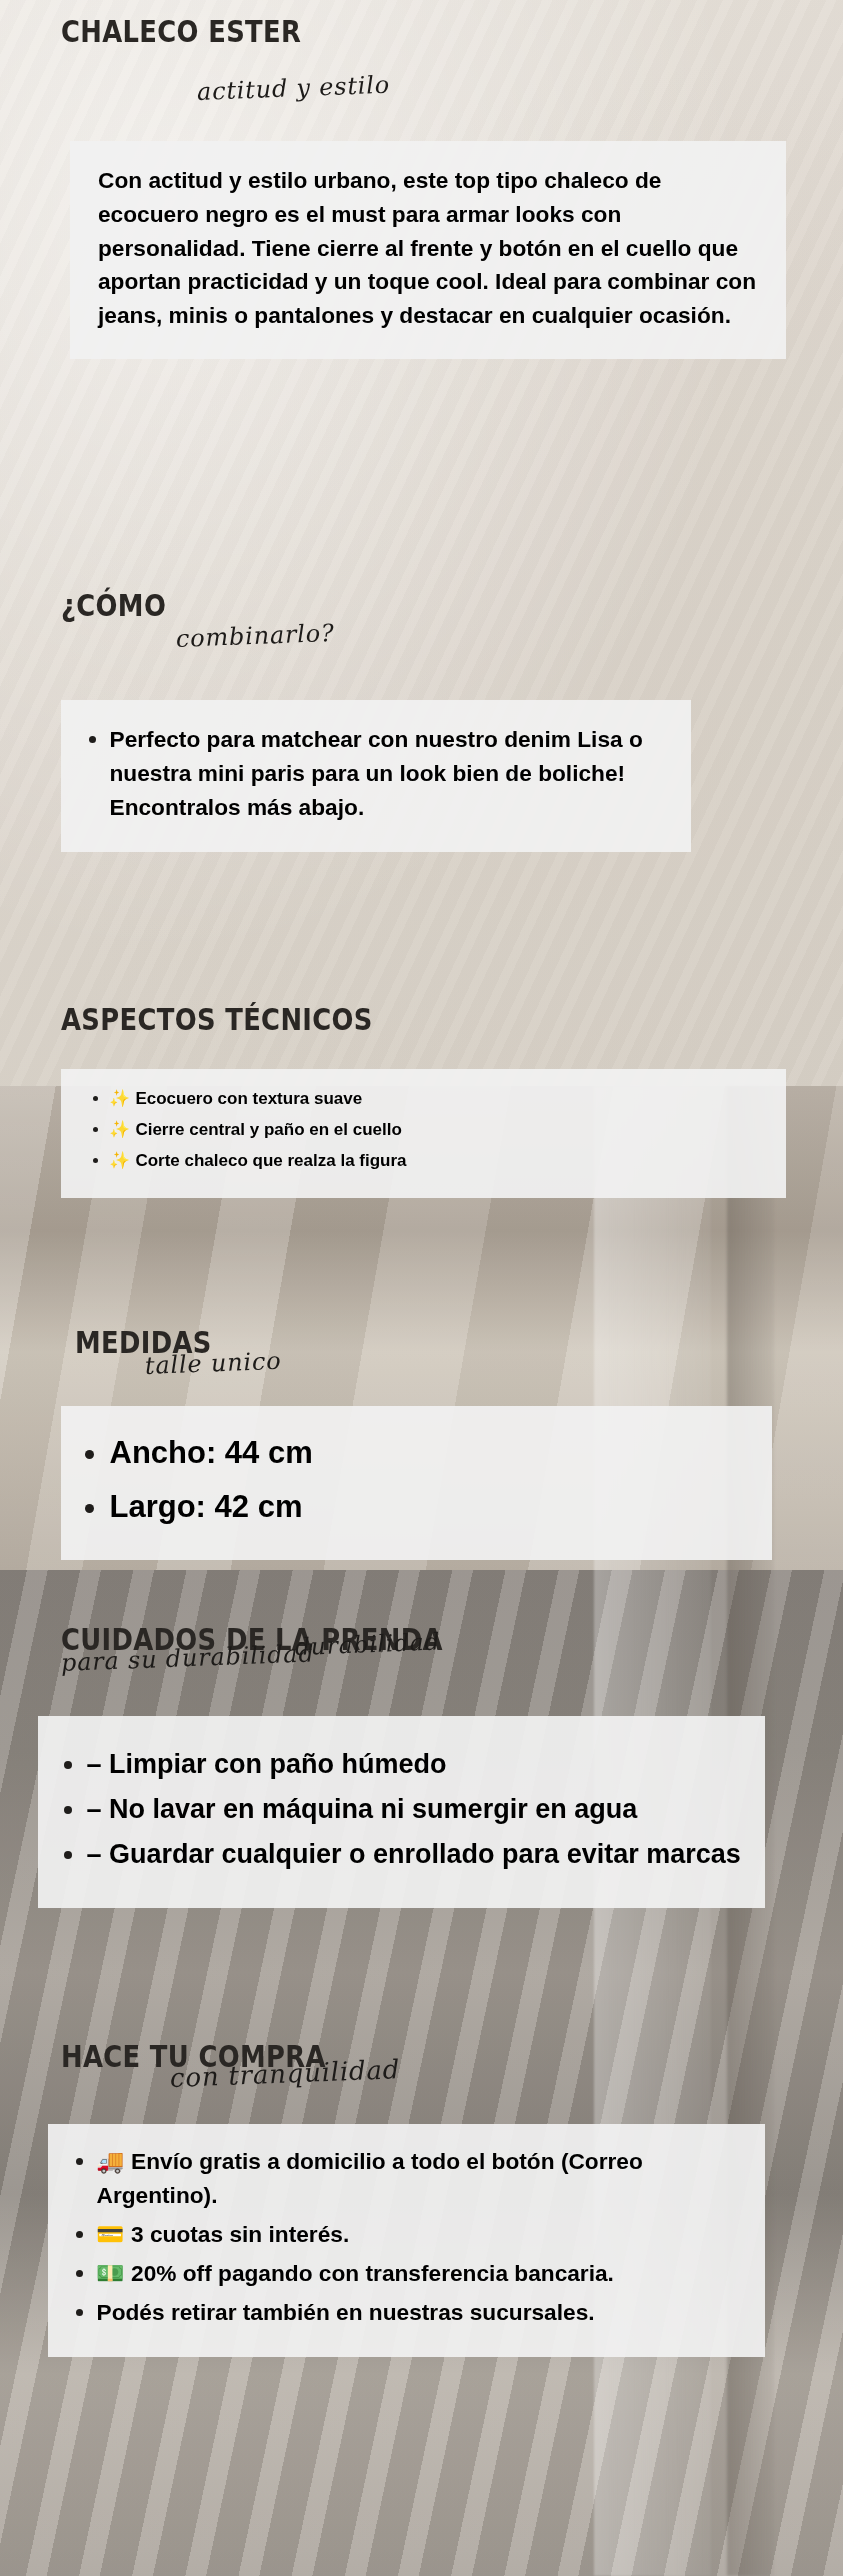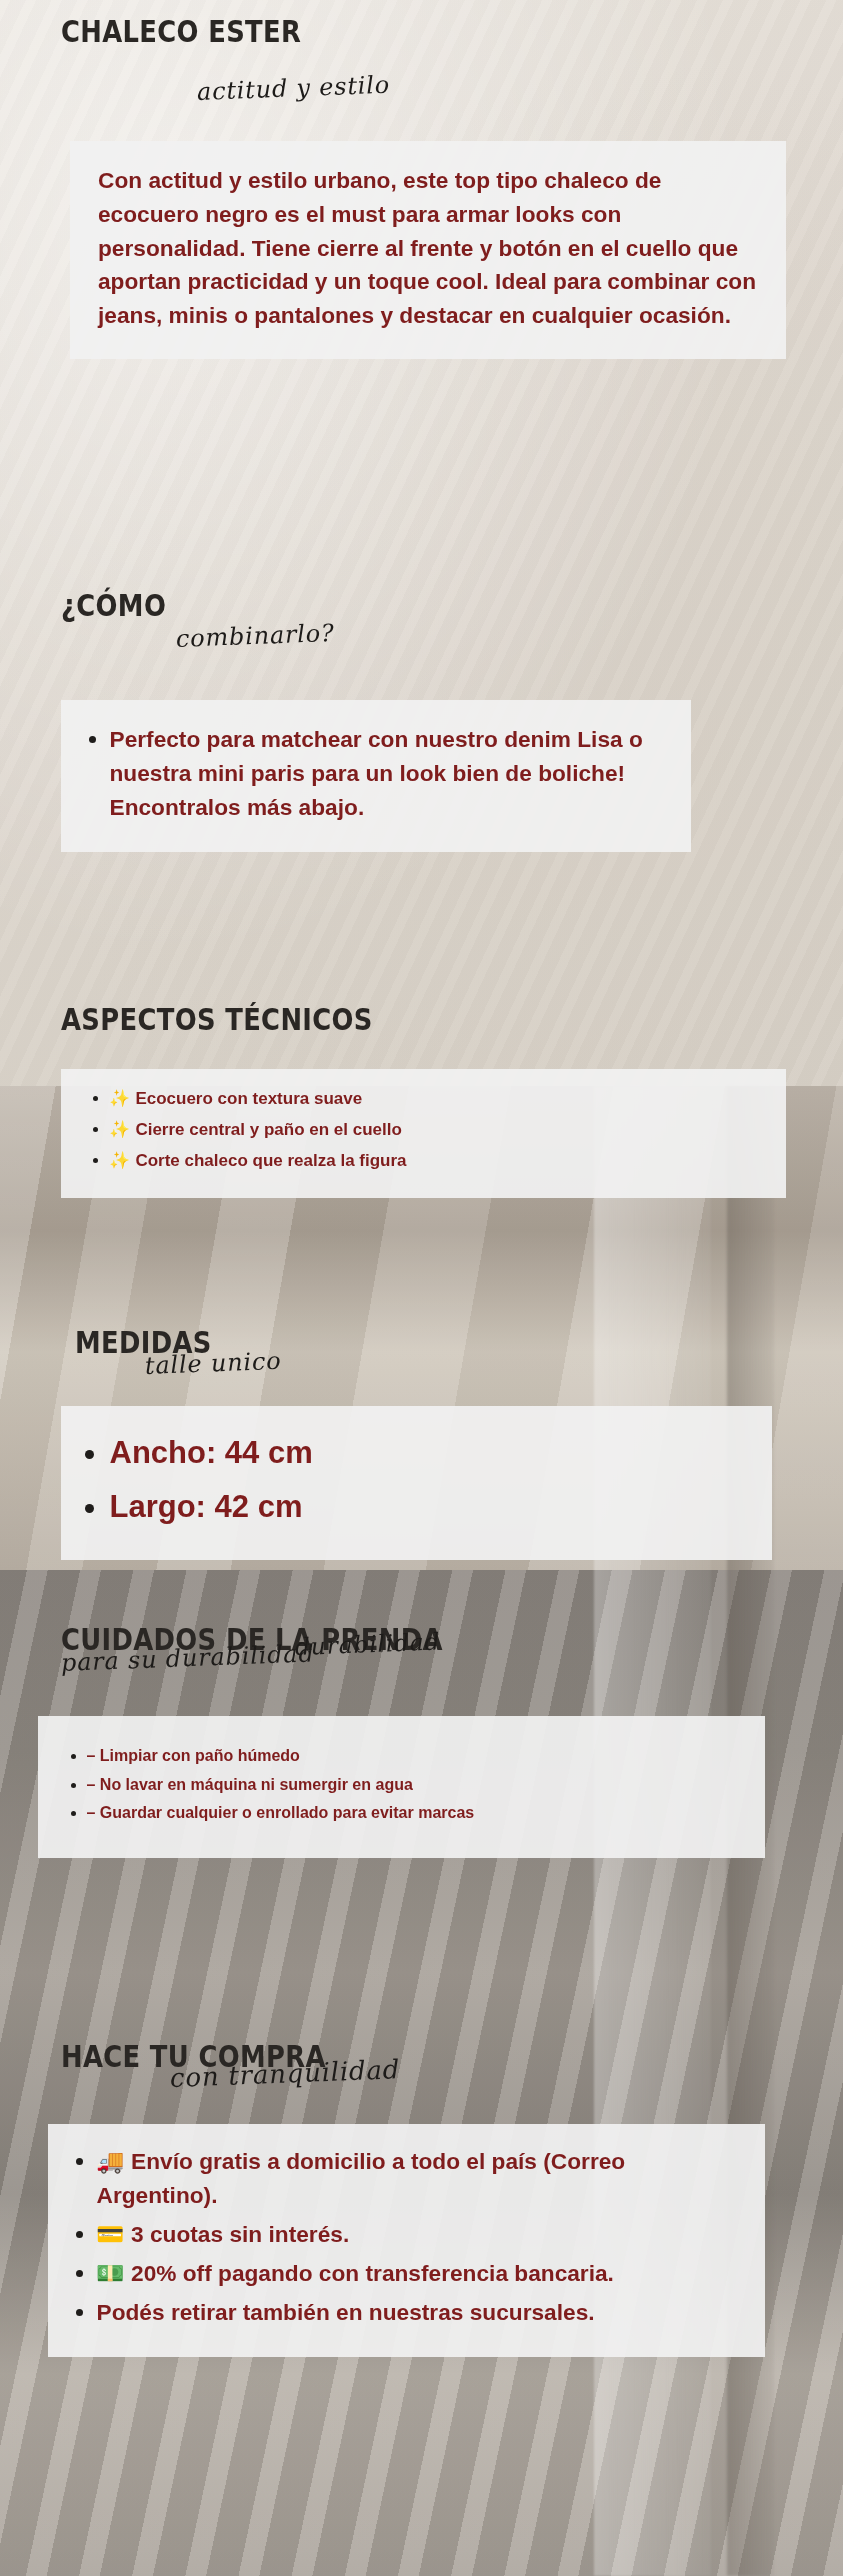--- a/index.html
+++ b/index.html
@@ -124,21 +124,21 @@
 
   .card {
     background: rgba(241,241,241,0.93);
     box-sizing: border-box;
   }
 
   .card p,
   .card li {
     font-family: "Liberation Sans", sans-serif;
     font-weight: 700;
-    color: #7f1d1d;
+    color: #000000;
   }
 
   .card ul {
     margin: 0;
     padding-left: 36px;
     list-style: disc;
   }
   .card li {
     margin: 0 0 4.7px 0;
   }
@@ -190,21 +190,21 @@
 
   #care-head { position: absolute; top: 1622px; left: 61px; }
   #care-script { position: absolute; top: 1649px; left: 61px; }
   #care-script2 { position: absolute; top: 1633px; left: 295px; font-size: 23.4px; }
   #card-care {
     position: absolute;
     top: 1716px; left: 38px;
     width: 727px;
     padding: 28px 23.4px 28px 12.5px;
   }
-  #card-care li { font-size: 16px; line-height: 1.5; }
+  #card-care li { font-size: 27px; line-height: 1.5; }
 
   #buy-head { position: absolute; top: 2039px; left: 61px; }
   #buy-script { position: absolute; top: 2063px; left: 170px; font-size: 26px; }
   #card-buy {
     position: absolute;
     top: 2124px; left: 48px;
     width: 717px;
     padding: 20.3px 23.4px 23.4px 12.5px;
   }
   #card-buy li { font-size: 22.7px; line-height: 1.5; }
@@ -273,21 +273,21 @@
         <li>– Guardar cualquier o enrollado para evitar marcas</li>
       </ul>
     </div>
   </div>
 
   <div class="section">
     <h2 class="heading" id="buy-head">HACE TU COMPRA</h2>
     <div class="script" id="buy-script">con tranquilidad</div>
     <div class="card" id="card-buy">
       <ul>
-        <li>🚚 Envío gratis a domicilio a todo el país (Correo Argentino).</li>
+        <li>🚚 Envío gratis a domicilio a todo el botón (Correo Argentino).</li>
         <li>💳 3 cuotas sin interés.</li>
         <li>💵 20% off pagando con transferencia bancaria.</li>
         <li>Podés retirar también en nuestras sucursales.</li>
       </ul>
     </div>
   </div>
 
 </div>
 
 

